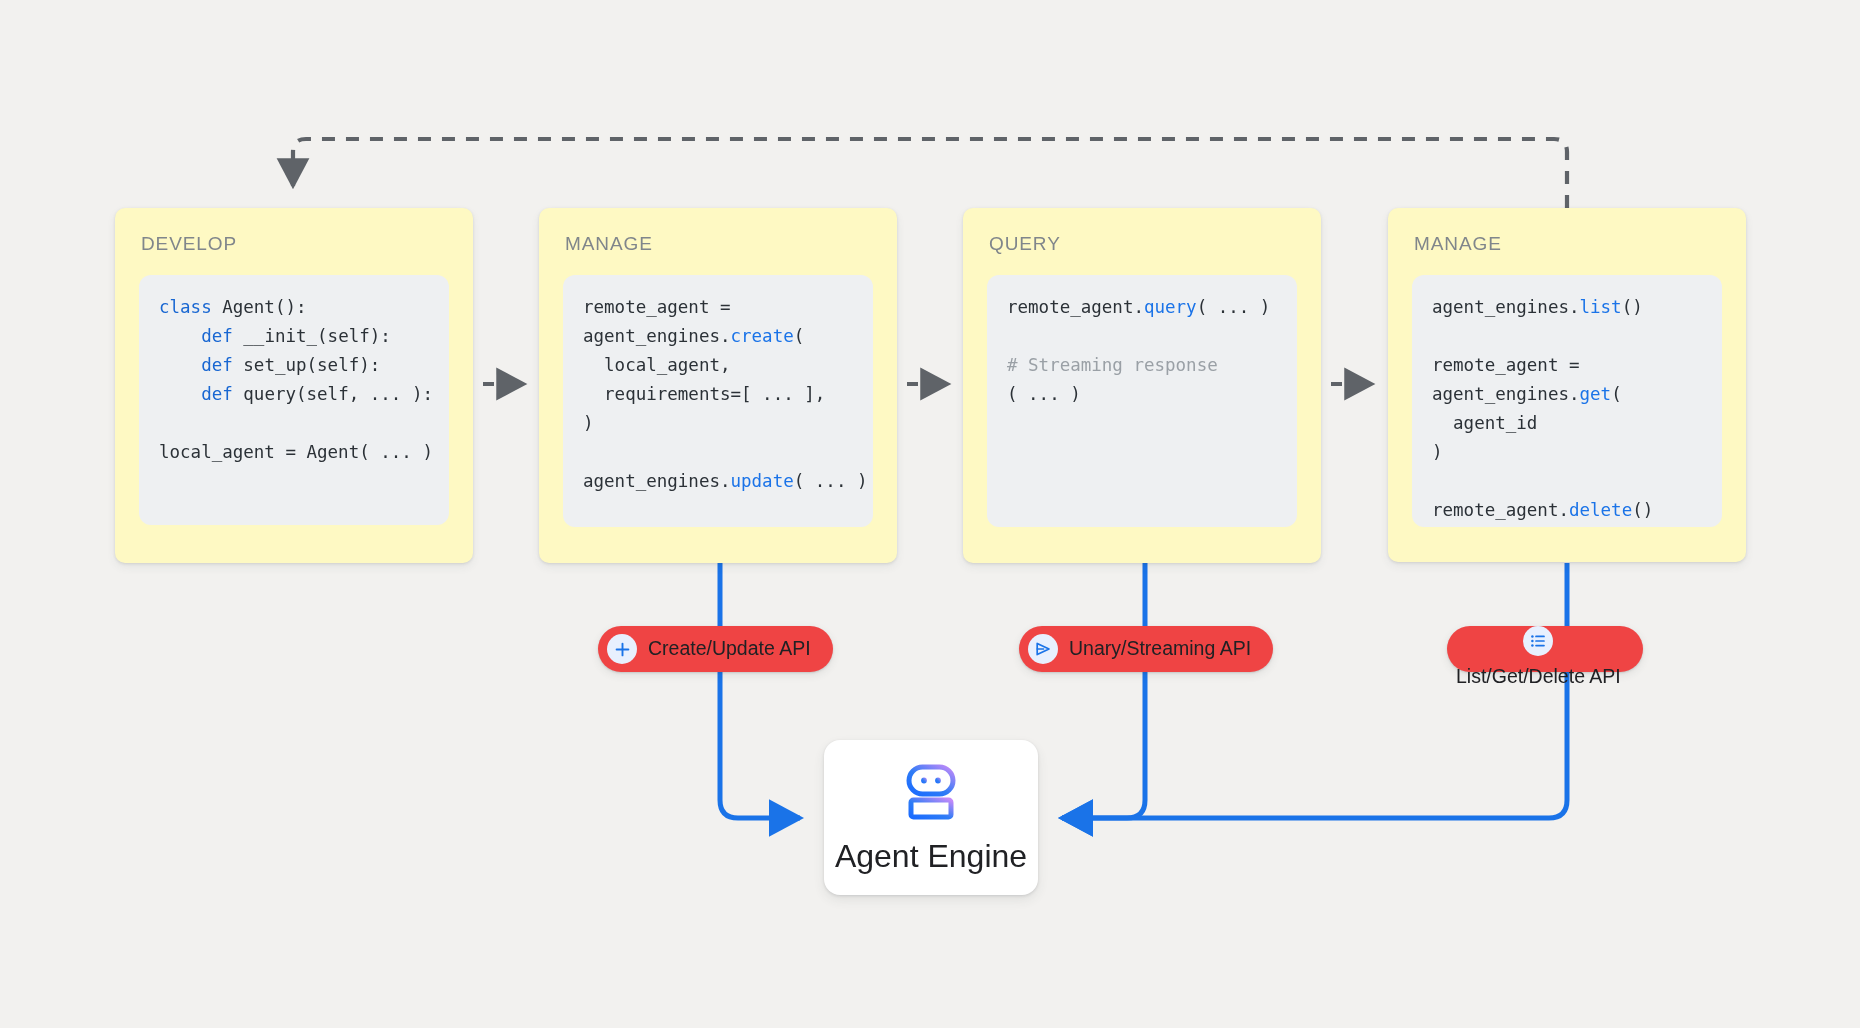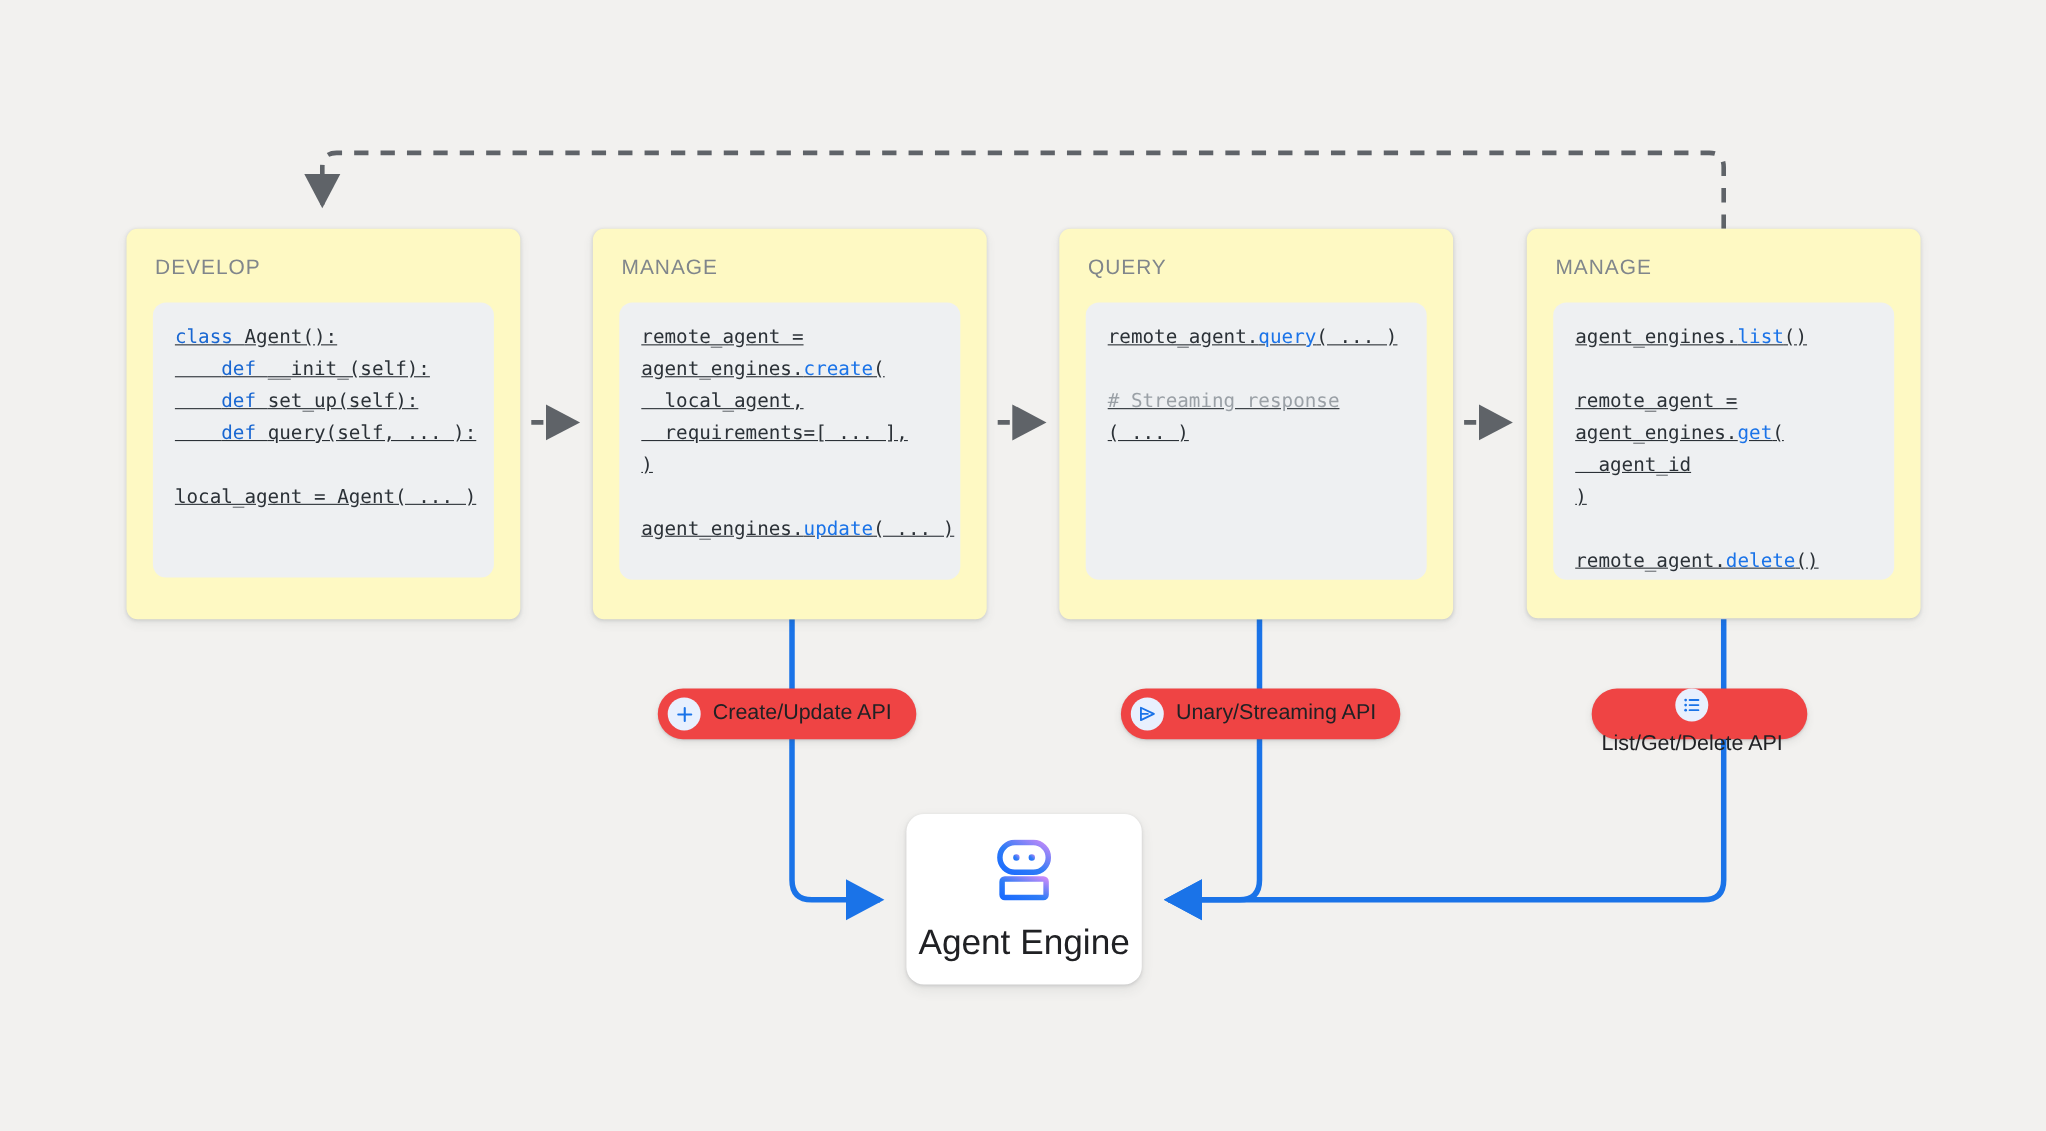--- a/index.html
+++ b/index.html
@@ -49,21 +49,20 @@
     background: #eef0f2;
     border-radius: 12px;
     padding: 18px 18px 18px 20px;
     box-sizing: border-box;
     font-family: "DejaVu Sans Mono", "Liberation Mono", monospace;
     font-size: 17.5px;
     line-height: 29px;
     color: #2b3137;
     white-space: pre;
     overflow: hidden;
-    text-decoration: underline;
   }
   .code-block .kw { color: #1967d2; }
   .code-block .fn { color: #1a73e8; }
   .code-block .cm { color: #9aa0a6; text-align: right; }
   .code-block .blank { display: block; height: 29px; }
 
   
   #card-develop { left: 115px; top: 208px; width: 358px; height: 355px; }
   #card-develop .code-block { height: 250px; }
   #card-deploy  { left: 539px; top: 208px; width: 358px; height: 355px; }

